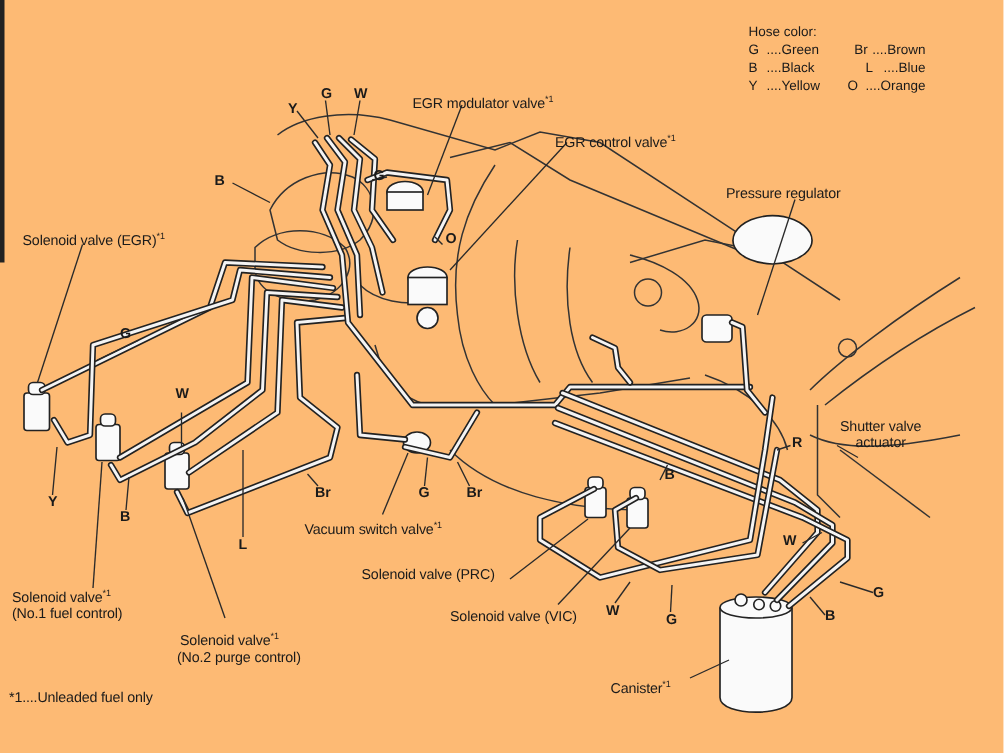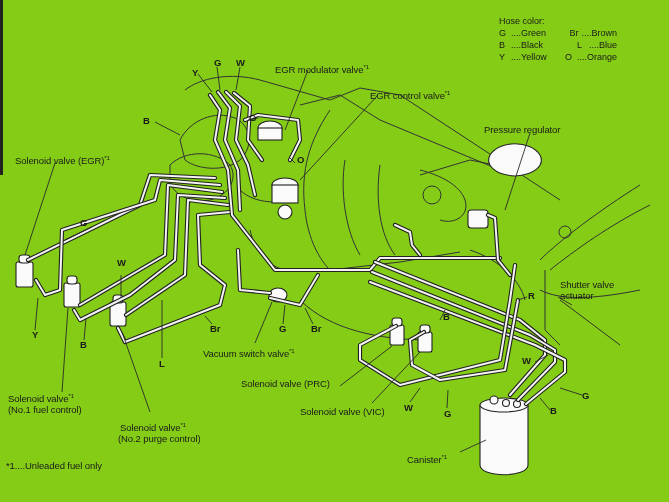--- a/index.html
+++ b/index.html
@@ -1,18 +1,18 @@
 <!DOCTYPE html>
 <html><head>
 <meta charset="utf-8">
 <style>
   html, body { margin: 0; padding: 0; background: #ffffff; }
   #stage {
     position: relative; width: 669px; height: 502px; overflow: hidden;
-    background: #84cc16;
+    background: #fdba74;
     font-family: "Liberation Sans", "DejaVu Sans", sans-serif;
     color: #1a1a1a;
   }
   #stage::before {
     content: ""; position: absolute; left: 0; top: 0; width: 3px; height: 175px; background: #222;
   }
   svg#drawing { position: absolute; left: 0; top: 0; }
   .lbl { position: absolute; font-size: 9.5px; line-height: 11px; white-space: nowrap; letter-spacing: -0.1px; }
   .code { position: absolute; font-size: 9.5px; line-height: 10px; font-weight: bold; }
   .sup { font-size: 6px; vertical-align: super; }
@@ -193,21 +193,21 @@
     <div class="row">
       <div class="c1"><span class="k">Y</span><span>....Yellow</span></div>
       <div><span class="k">O</span><span>....Orange</span></div>
     </div>
   </div>
 
   <div class="lbl" style="left:275px;top:62px;"><span>EGR modulator valve</span><span class="sup">*1</span></div>
   <div class="lbl" style="left:370px;top:88px;"><span>EGR control valve</span><span class="sup">*1</span></div>
   <div class="lbl" style="left:484px;top:124px;">Pressure regulator</div>
   <div class="lbl" style="left:15px;top:153px;"><span>Solenoid valve (EGR)</span><span class="sup">*1</span></div>
-  <div class="lbl" style="left:560px;top:279px;">
+  <div class="lbl" style="left:560px;top:279px;text-align:center;">
       <div>Shutter valve</div>
       <div>actuator</div>
     </div>
   <div class="lbl" style="left:203px;top:346px;"><span>Vacuum switch valve</span><span class="sup">*1</span></div>
   <div class="lbl" style="left:241px;top:378px;">Solenoid valve (PRC)</div>
   <div class="lbl" style="left:278px;top:406px;margin-left:22px;">Solenoid valve (VIC)</div>
   <div class="lbl" style="left:8px;top:391px;">
       <div><span>Solenoid valve</span><span class="sup">*1</span></div>
       <div>(No.1 fuel control)</div>
     </div>

